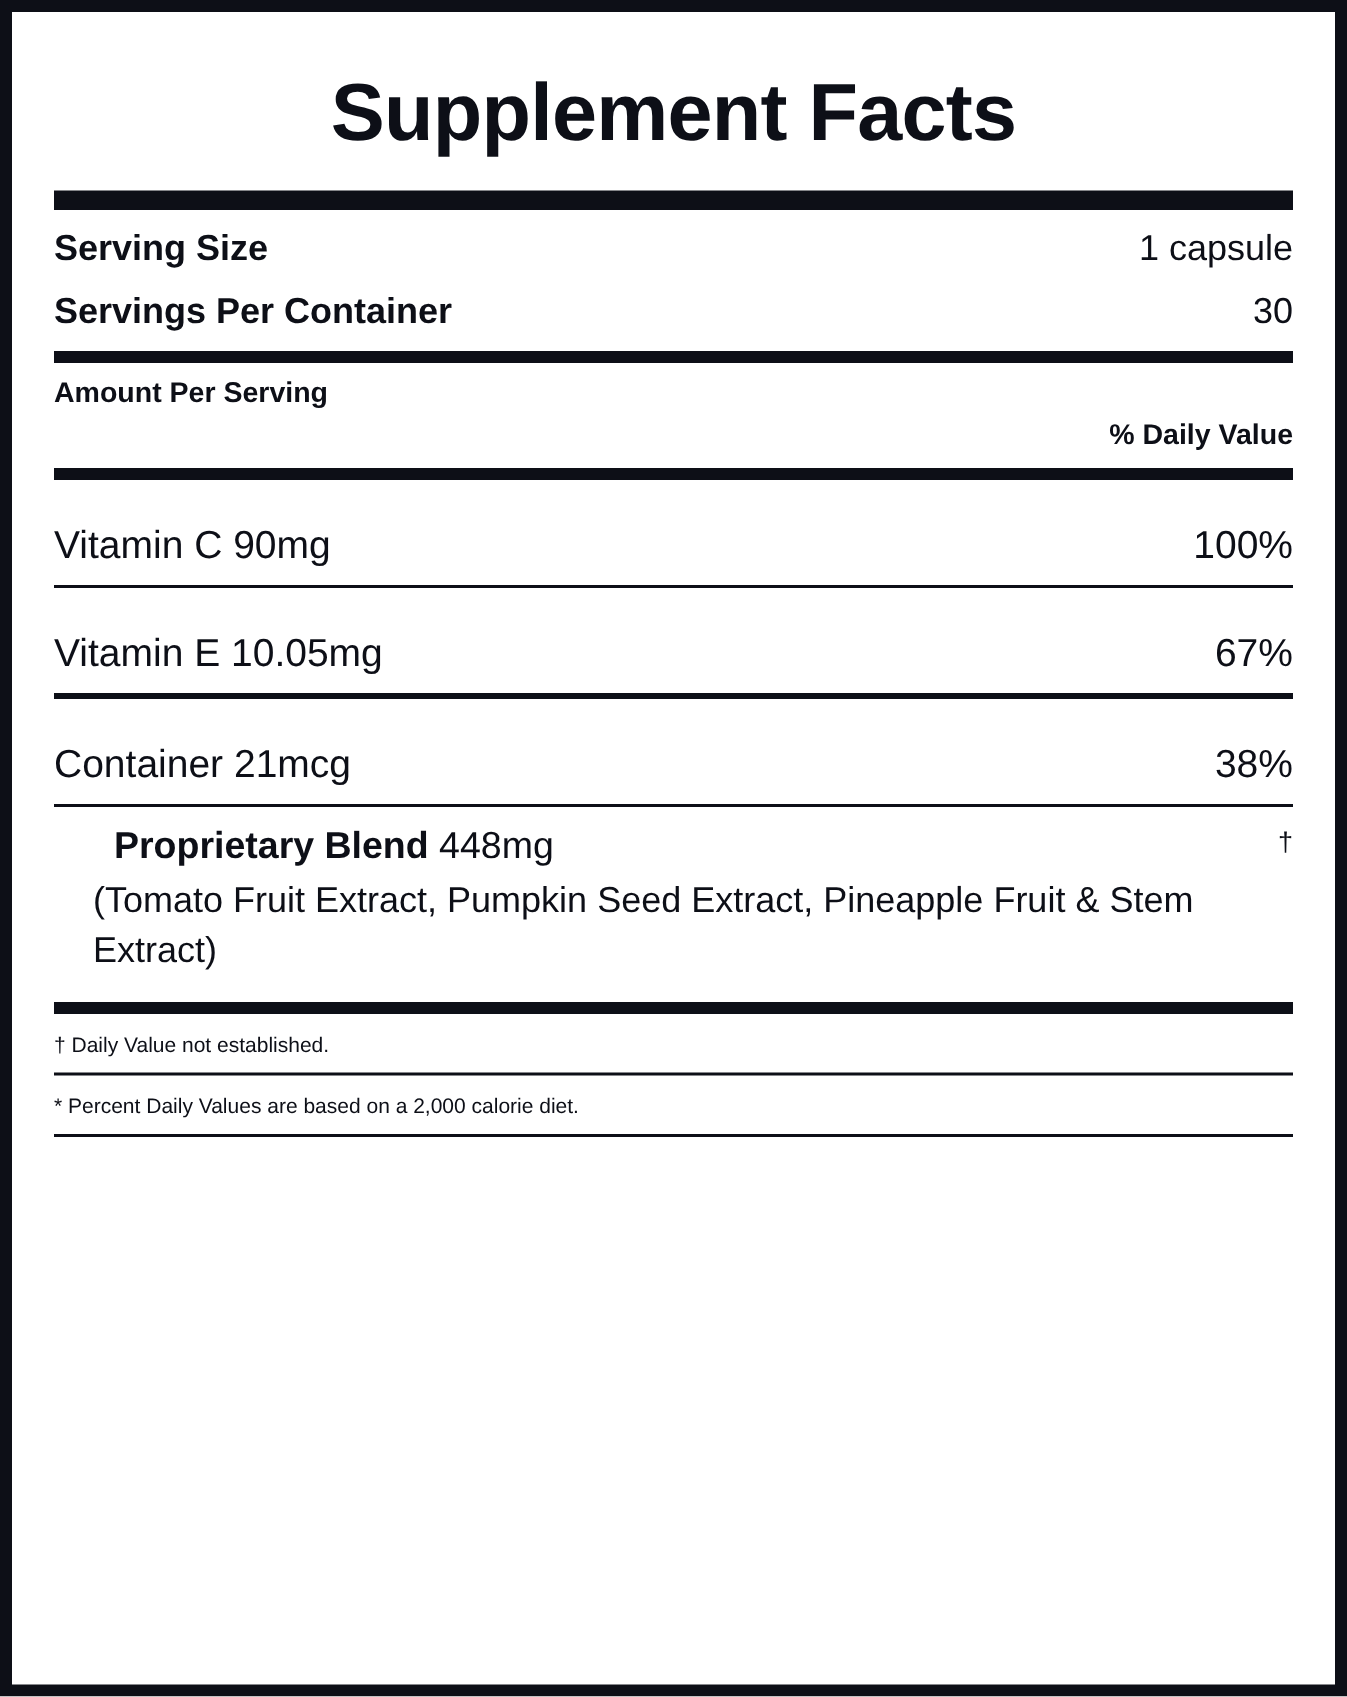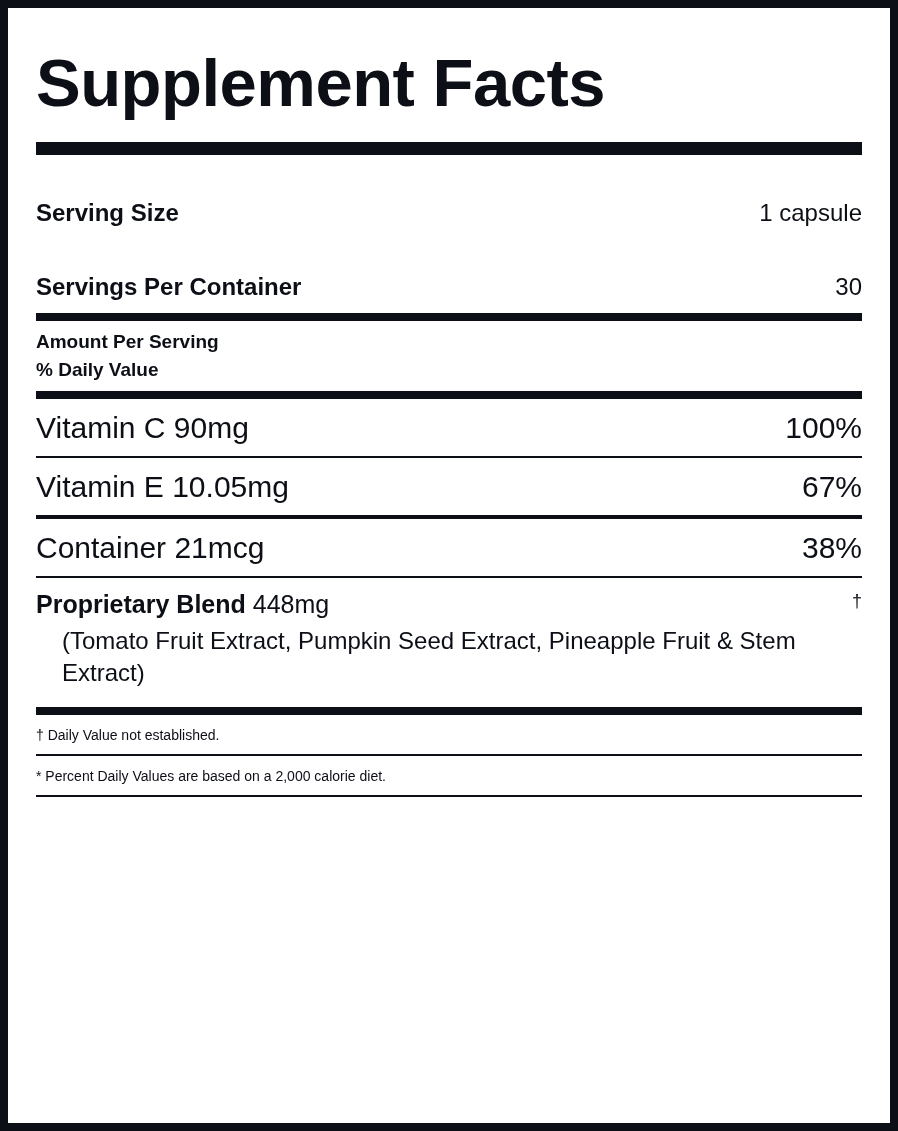--- a/index.html
+++ b/index.html
@@ -14,25 +14,26 @@
   .panel {
     width: 898px;
     height: 1131px;
     box-sizing: border-box;
     border: 8px solid #0d0f17;
     background: #ffffff;
     padding: 22px 28px 0 28px;
     overflow: hidden;
   }
   .title {
-    font-size: 67px;
+    font-size: 54px;
     font-weight: 700;
     letter-spacing: -0.5px;
     line-height: 1.1;
     margin: 16px 0 22px 0;
+    text-align: center;
   }
   .rule-thick {
     height: 13px;
     background: #0d0f17;
     margin: 0;
   }
   .rule-med {
     height: 8px;
     background: #0d0f17;
   }
@@ -43,56 +44,56 @@
   .rule-hair {
     height: 2px;
     background: #0d0f17;
   }
   .row {
     display: flex;
     justify-content: space-between;
     align-items: baseline;
     font-size: 24px;
     padding: 8px 0 6px 0;
-    margin-top: 32px;
   }
   .row .lbl { font-weight: 700; }
   .row .val { font-weight: 400; text-align: center; }
   .serving-block {
     padding: 4px 0 6px 0;
   }
   .amount-line {
     font-size: 19px;
     font-weight: 700;
     padding: 10px 0 0 0;
   }
   .dv-line {
     font-size: 19px;
     font-weight: 700;
-    text-align: left;
+    text-align: right;
     padding: 6px 0 10px 0;
   }
   .nutrient {
     display: flex;
     justify-content: space-between;
     align-items: flex-start;
-    font-size: 30px;
+    font-size: 26px;
     font-weight: 400;
     padding: 12px 0 11px 0;
+    margin-top: 16px;
   }
   .blend {
     padding: 12px 0 4px 0;
   }
   .blend-head {
     display: flex;
     justify-content: space-between;
     align-items: flex-start;
     font-size: 25px;
   }
-  .blend-head .name { font-weight: 700; }
+  .blend-head .name { font-weight: 700; margin-left: 40px; }
   .blend-head .name .amt { font-weight: 400; }
   .blend-head .dagger {
     font-size: 18px;
     line-height: 1;
     padding-top: 2px;
   }
   .blend-sub {
     font-size: 24px;
     line-height: 1.35;
     padding: 6px 0 14px 26px;

